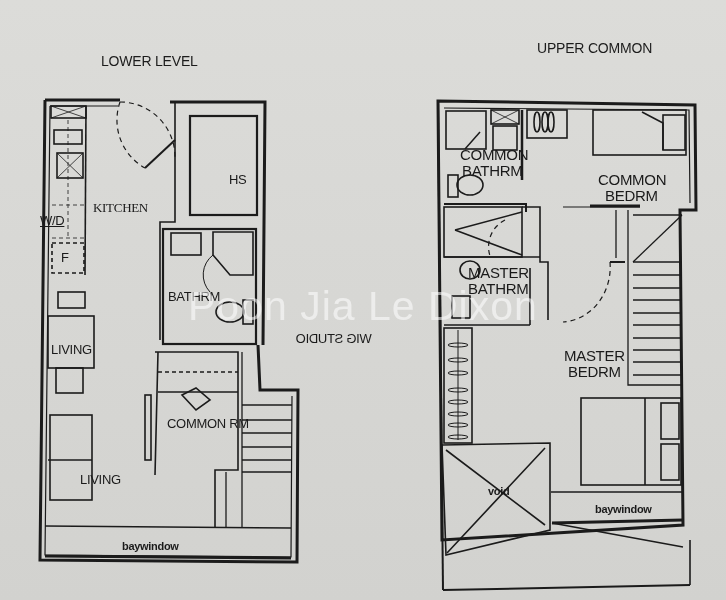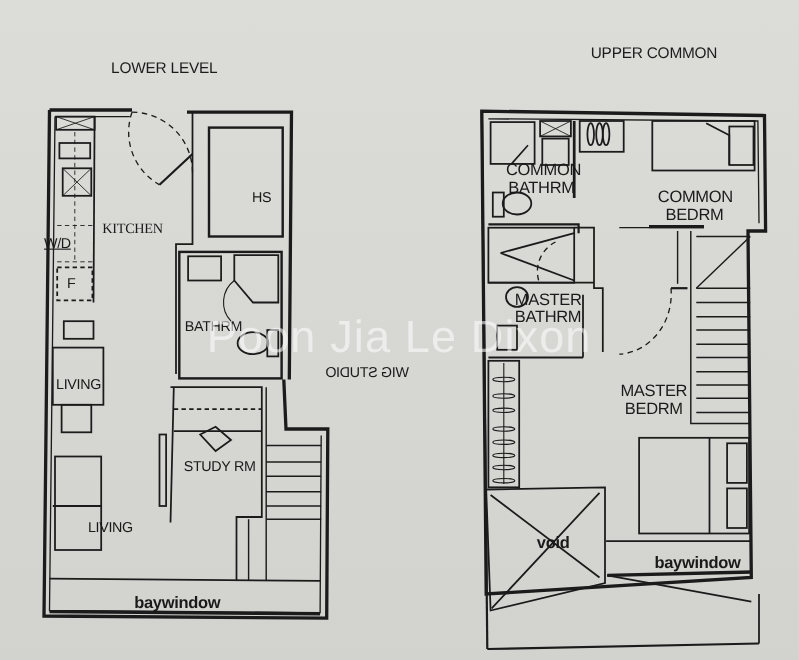--- a/index.html
+++ b/index.html
@@ -3,21 +3,21 @@
 <meta charset="utf-8">
 <style>
   html, body { margin:0; padding:0; }
   body { width:726px; height:600px; background:#d7d7d4; overflow:hidden; position:relative;
          font-family: "Liberation Sans", sans-serif; color:#1b1b1b; }
   .paper { position:absolute; inset:0; background: linear-gradient(180deg,#dcdcd9 0%,#d6d6d3 60%,#d2d2cf 100%); }
   .title { position:absolute; font-size:14px; letter-spacing:-0.2px; color:#1c1c1c; }
   svg { position:absolute; left:0; top:0; }
   .lbl { position:absolute; font-size:13px; color:#1a1a1a; white-space:nowrap; letter-spacing:-0.3px; }
   .small { font-size:15px; }
-  .bay { font-size:15px; font-weight:bold; }
+  .bay { font-size:11px; font-weight:bold; }
   .mirror { transform: scaleX(-1); display:inline-block; font-size:13px; }
   .wm { position:absolute; left:188px; top:283px; font-size:41px; color:rgba(255,255,255,0.55); letter-spacing:1px; }
 </style>
 </head>
 <body>
 
 <div class="paper"></div>
 
 <div class="title" style="left:101px;top:33px;margin-top:20px;">LOWER LEVEL</div>
 <div class="title" style="left:537px;top:40px;">UPPER COMMON</div>
@@ -167,21 +167,21 @@
     </g>
   </g>
 </svg>
 
 <div class="lbl" style="left:93px;top:200px;font-family:Liberation Serif, serif;">KITCHEN</div>
 <div class="lbl" style="left:217px;top:172px;margin-left:12px;">HS</div>
 <div class="lbl" style="left:40px;top:213px;text-decoration:underline;">W/D</div>
 <div class="lbl" style="left:61px;top:250px;">F</div>
 <div class="lbl" style="left:168px;top:289px;">BATHRM</div>
 <div class="lbl" style="left:51px;top:342px;">LIVING</div>
-<div class="lbl" style="left:167px;top:416px;">STUDY RM</div>
+<div class="lbl" style="left:167px;top:416px;">COMMON RM</div>
 <div class="lbl" style="left:80px;top:472px;">LIVING</div>
 <div class="lbl bay" style="left:122px;top:540px;">baywindow</div>
 
 <div class="lbl" style="left:296px;top:331px;">
   <span class="mirror">WIG STUDIO</span>
 </div>
 
 <div class="lbl small" style="left:460px;top:146px;">COMMON</div>
 <div class="lbl small" style="left:462px;top:162px;">BATHRM</div>
 <div class="lbl small" style="left:598px;top:171px;">COMMON</div>

